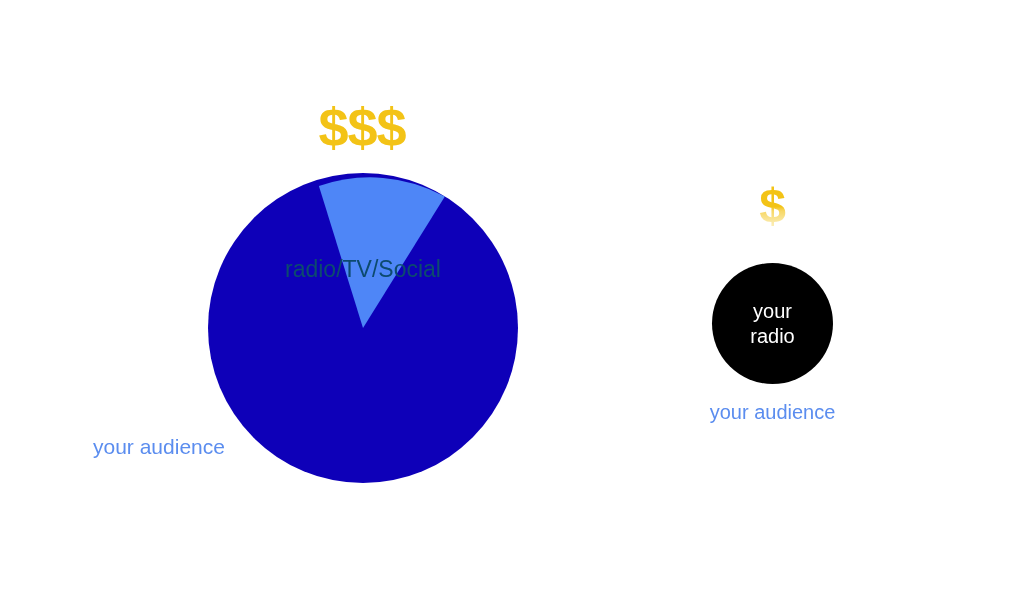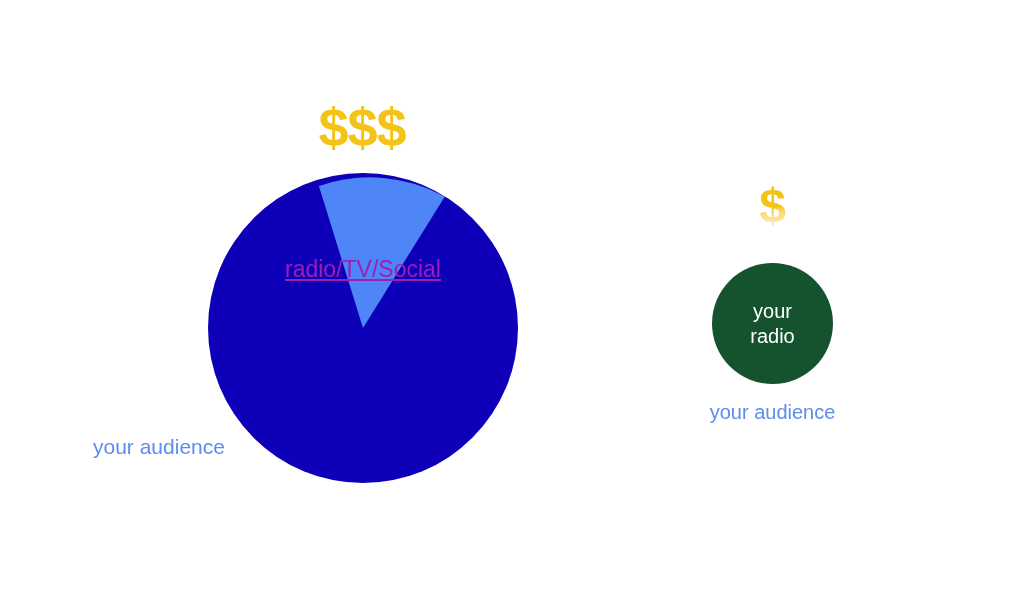--- a/index.html
+++ b/index.html
@@ -51,24 +51,23 @@
     height: 310px;
     display: block;
   }
   .pie-label {
     position: absolute;
     left: 0;
     top: 84px;
     width: 310px;
     text-align: center;
     font-size: 23px;
-    color: #a21caf;
+    color: #0c4a6e;
     line-height: 1.1;
     white-space: nowrap;
-    text-decoration: underline;
   }
 
   .aud-label-left {
     position: absolute;
     left: 93px;
     top: 435px;
     font-size: 21px;
     color: #5b8def;
     white-space: nowrap;
   }
@@ -95,21 +94,21 @@
     -webkit-text-fill-color: transparent;
   }
 
   .media-circle {
     position: absolute;
     left: 712px;
     top: 263px;
     width: 121px;
     height: 121px;
     border-radius: 50%;
-    background: #14532d;
+    background: #000000;
     display: flex;
     align-items: center;
     justify-content: center;
   }
   .media-label {
     font-size: 20px;
     color: #ffffff;
     text-align: center;
     line-height: 1.22;
   }

